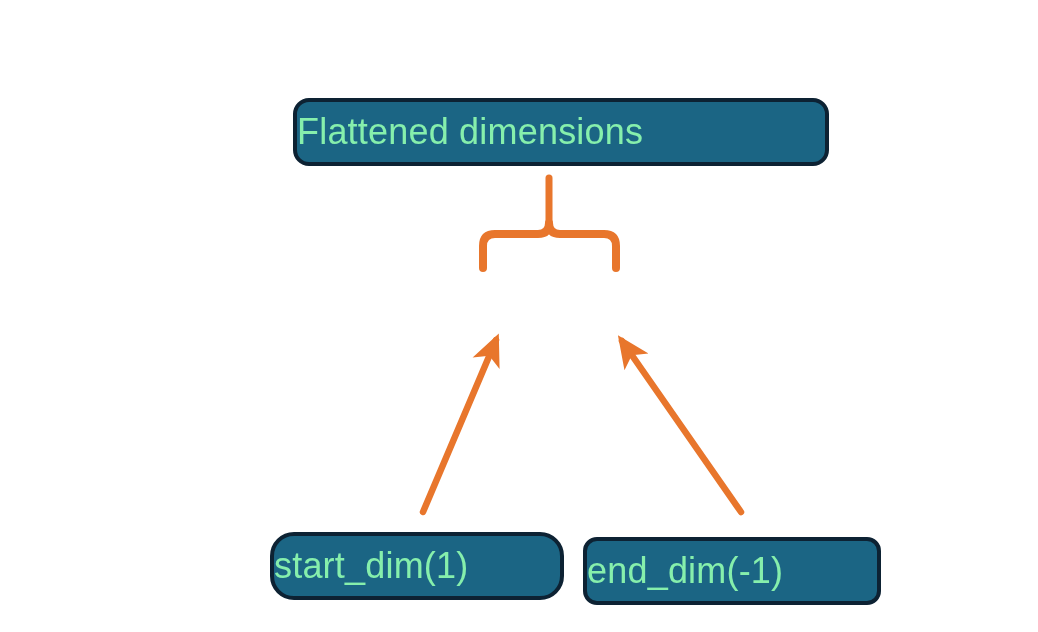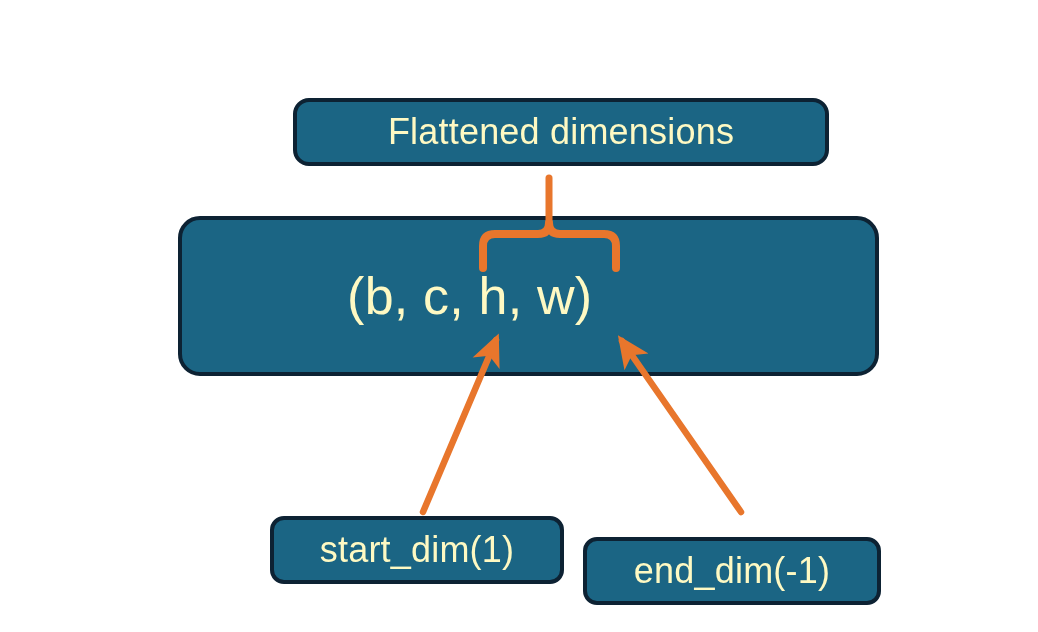--- a/index.html
+++ b/index.html
@@ -16,22 +16,22 @@
     width: 1038px;
     height: 632px;
     background: #ffffff;
     overflow: hidden;
   }
   .node {
     position: absolute;
     box-sizing: border-box;
     display: flex;
     align-items: center;
-    justify-content: center;
-    color: #fef9c3;
+    justify-content: flex-start;
+    color: #86efac;
     background: #1b6584;
     border: 4px solid #0d2233;
     text-align: center;
     white-space: nowrap;
     letter-spacing: 0.2px;
     z-index: 3;
   }
   
   #node-flattened {
     left: 293px;
@@ -54,24 +54,24 @@
   }
   #node-tuple .tuple-text {
     position: absolute;
     left: 50%;
     top: 50%;
     transform: translate(-74%, -50%);
   }
   
   #node-start-dim {
     left: 270px;
-    top: 516px;
+    top: 532px;
     width: 294px;
     height: 68px;
-    border-radius: 14px;
+    border-radius: 24px;
     font-size: 36px;
   }
   
   #node-end-dim {
     left: 583px;
     top: 513px;
     width: 298px;
     height: 68px;
     border-radius: 14px;
     font-size: 36px;
@@ -114,23 +114,20 @@
 
     <line x1="423" y1="512" x2="496" y2="340" stroke="#e8762c" stroke-width="6.5" stroke-linecap="round" marker-end="url(#arrowhead)"></line>
 
     <line x1="741" y1="512" x2="622" y2="341" stroke="#e8762c" stroke-width="6.5" stroke-linecap="round" marker-end="url(#arrowhead)"></line>
   </svg>
 
   <div class="node" id="node-flattened">
     <span>Flattened dimensions</span>
   </div>
 
-  <div class="node" id="node-tuple">
-    <span class="tuple-text">(b, c, h, w)</span>
-  </div>
 
   <div class="node" id="node-start-dim">
     <span>start_dim(1)</span>
   </div>
 
   <div class="node" id="node-end-dim">
     <span>end_dim(-1)</span>
   </div>
 
 </div>

